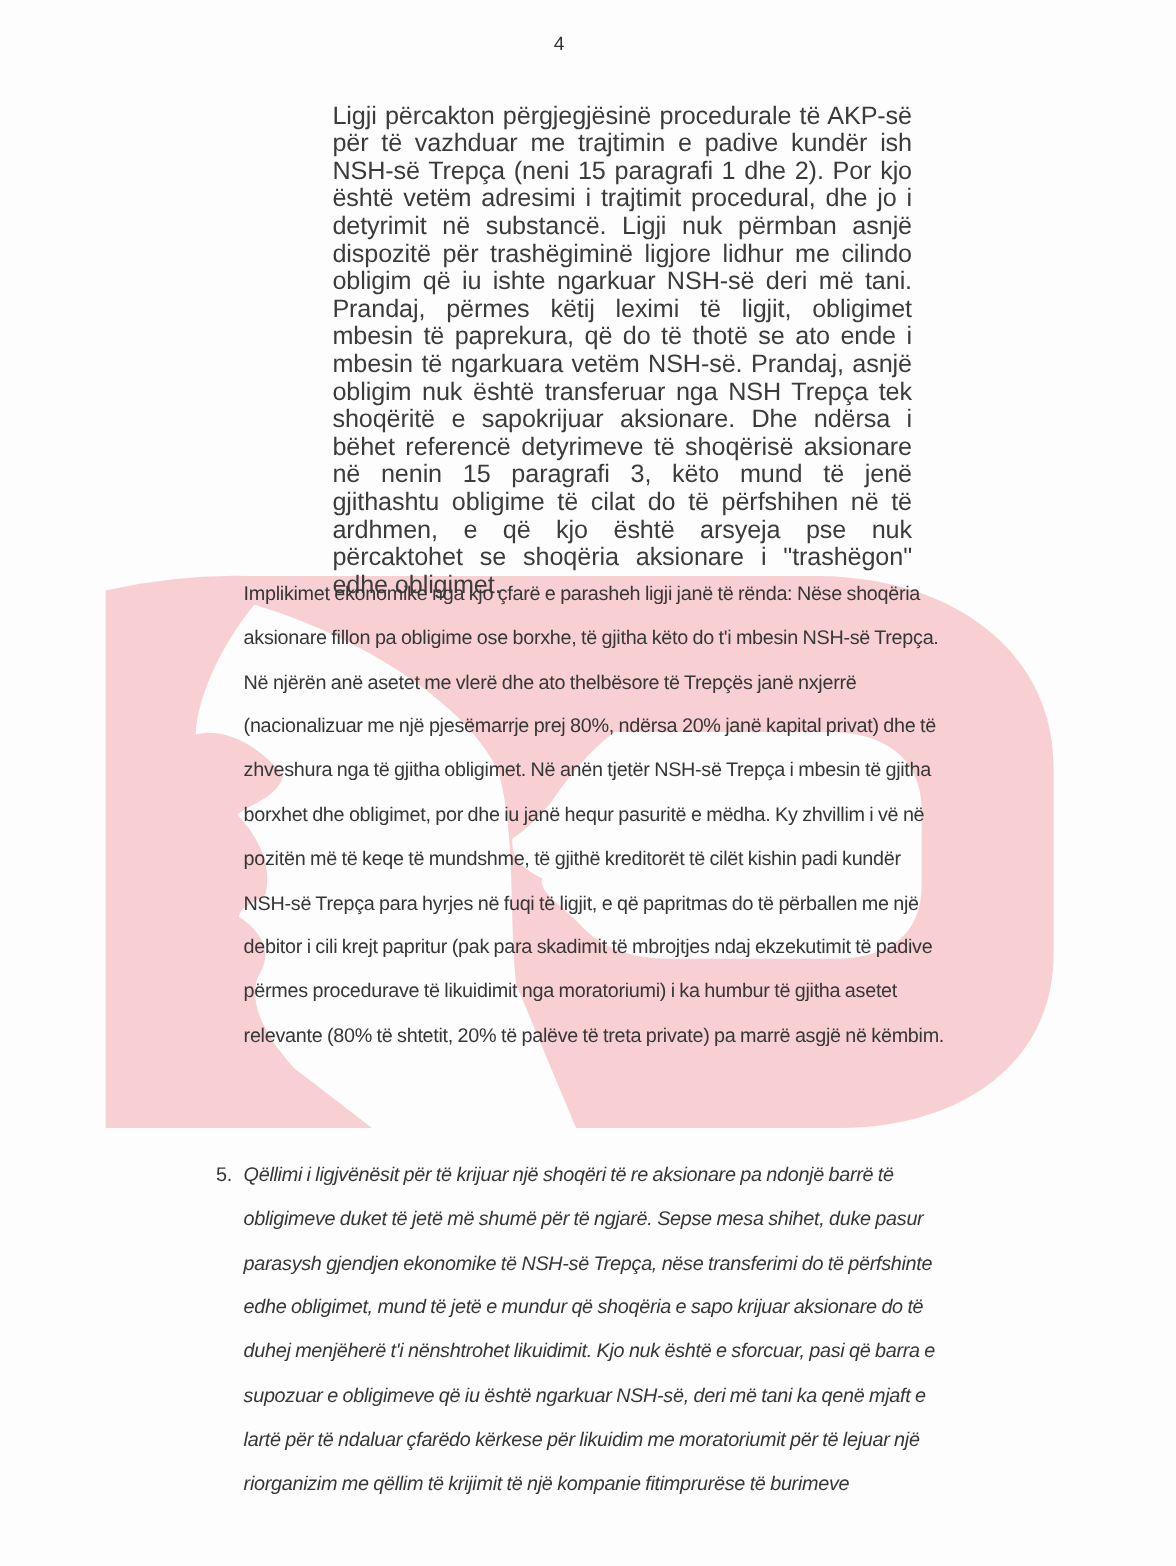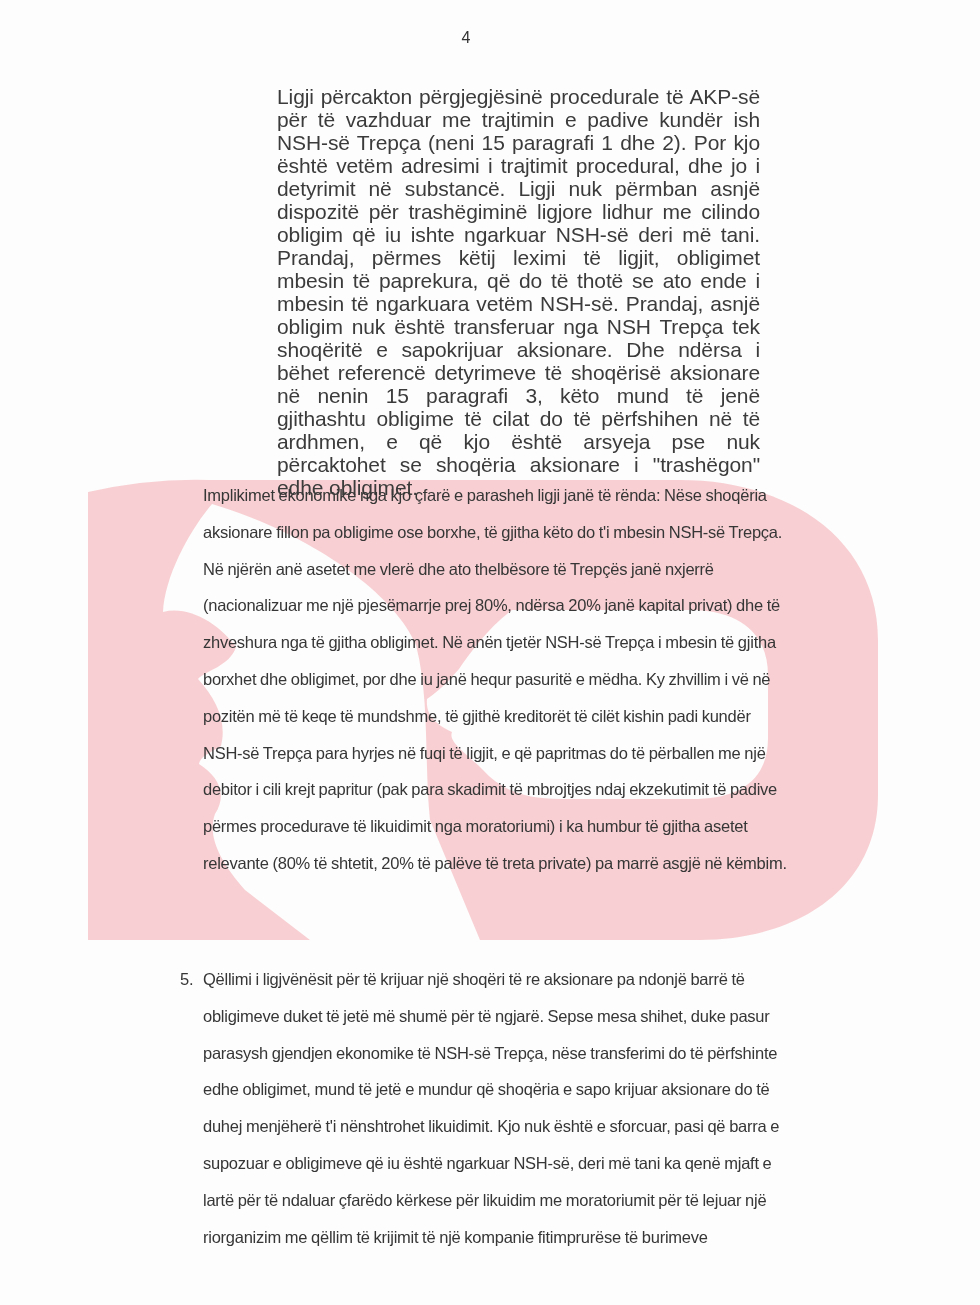--- a/index.html
+++ b/index.html
@@ -35,21 +35,21 @@
   }
   .item5{
     position:absolute;left:180px;top:961px;width:600px;
     font-size:16.5px;line-height:36.8px;
     letter-spacing:-0.25px;word-spacing:-0.5px;
     color:#363636;
     display:flex;
   }
   .item5 .marker{flex:0 0 15px;}
   .item5 .gap{flex:0 0 8px;}
-  .item5 .text{flex:1;}
+  .item5 .text{flex:1;font-style:italic;}
 </style>
 </head>
 <body>
 
 <div class="page">
 
   <svg class="watermark" viewBox="0 0 980 1305" xmlns="http://www.w3.org/2000/svg" aria-hidden="true">
     <path fill="#f8d0d3" fill-rule="evenodd" d="
       M 88 492
       Q 150 478 210 480

